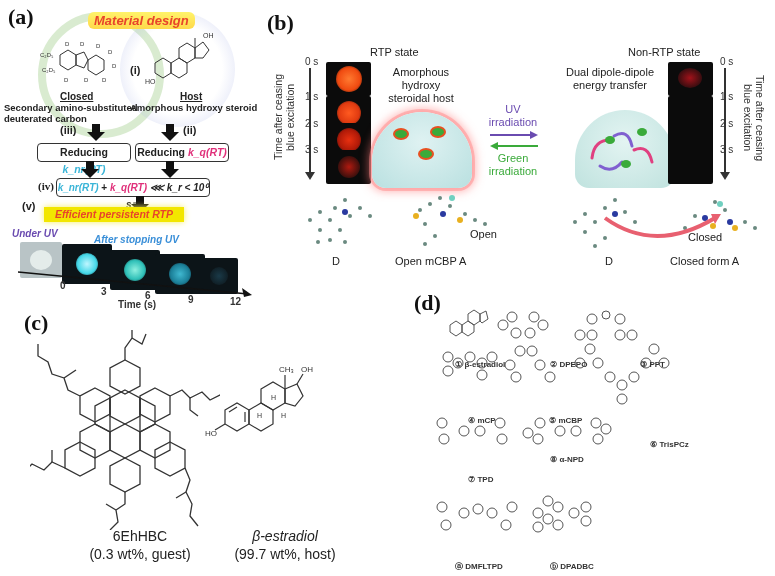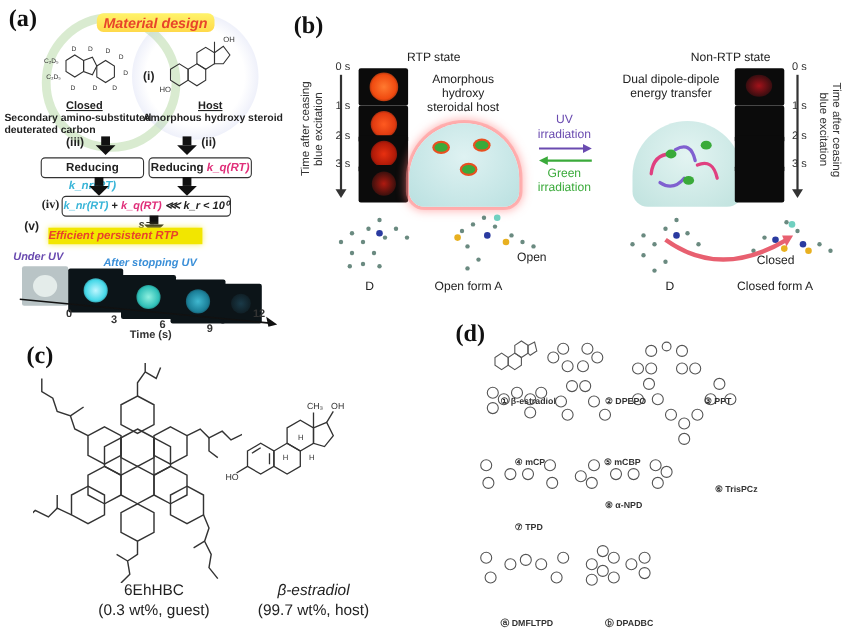--- a/index.html
+++ b/index.html
@@ -91,21 +91,21 @@
   <div class="arrow-down" style="left:90px;top:161px;"></div>
   <div class="arrow-down" style="left:170px;top:161px;"></div>
 
   <div class="abs" style="left:38px;top:180px;font-weight:bold;font-size:11px;font-family:Liberation Serif, serif;">(iv)</div>
   <div class="box" style="left:56px;top:178px;width:152px;height:17px;font-size:10px;">
     <span class="cyan">k_nr(RT)</span><span> + </span><span class="pink">k_q(RT)</span><span style="font-style:italic;"> ⋘ k_r &lt; 10⁰ s⁻¹</span>
   </div>
 
   <div class="arrow-down" style="left:140px;top:196px;"></div>
   <div class="abs" style="left:22px;top:200px;font-weight:bold;font-size:11px;">(v)</div>
-  <div class="abs" style="left:44px;top:207px;width:140px;height:15px;background:#f2e600;box-shadow:0 0 6px #f6ee60;text-align:left;font-weight:bold;font-style:italic;font-size:10.5px;color:#e8442a;line-height:15px;">Efficient persistent RTP</div>
+  <div class="abs" style="left:44px;top:207px;width:140px;height:15px;background:#f2e600;box-shadow:0 0 6px #f6ee60;text-align:center;font-weight:bold;font-style:italic;font-size:10.5px;color:#e8442a;line-height:15px;">Efficient persistent RTP</div>
 
   <div class="abs" style="left:12px;top:228px;font-weight:bold;font-style:italic;font-size:10px;color:#6a4bb0;">Under UV</div>
   <div class="abs" style="left:94px;top:234px;font-weight:bold;font-style:italic;font-size:10px;color:#3a8fd8;">After stopping UV</div>
 
   <div class="photo" style="left:20px;top:242px;width:42px;height:36px;background:#b9c4c6;">
       <div class="glow" style="left:10px;top:8px;width:22px;height:20px;background:#e4ecea;"></div>
     </div>
   <div class="photo" style="left:62px;top:244px;width:50px;height:40px;">
       <div class="glow" style="left:14px;top:9px;width:22px;height:22px;background:radial-gradient(#bff6ff,#45d8e8 60%,rgba(20,80,90,0) 100%);"></div>
     </div>
@@ -120,21 +120,21 @@
     </div>
 
   <svg class="abs" style="left:16px;top:270px;" width="240" height="30" viewBox="0 0 240 30">
     <line x1="2" y1="2" x2="232" y2="24" stroke="#111" stroke-width="1.5"></line>
     <polygon points="236,25 226,18 228,27" fill="#111"></polygon>
   </svg>
   <div class="tlab" style="left:60px;top:280px;font-weight:bold;">0</div>
   <div class="tlab" style="left:101px;top:286px;font-weight:bold;">3</div>
   <div class="tlab" style="left:145px;top:290px;font-weight:bold;">6</div>
   <div class="tlab" style="left:188px;top:294px;font-weight:bold;">9</div>
-  <div class="tlab" style="left:230px;top:280px;font-weight:bold;">12</div>
+  <div class="tlab" style="left:230px;top:296px;font-weight:bold;">12</div>
   <div class="tlab" style="left:118px;top:299px;font-weight:bold;text-align:right;">Time (s)</div>
 </div>
 
 <div>
   <div class="panel-label" style="left:267px;top:10px;">(b)</div>
 
   <div class="abs" style="left:350px;top:46px;font-size:11px;padding-left:20px;">RTP state</div>
 
   <div class="vert" style="left:272px;top:60px;height:115px;"><span>Time after ceasing</span><br><span>blue excitation</span></div>
 
@@ -243,21 +243,21 @@
         <circle cx="195" cy="44" r="2"></circle>
     </g>
     <circle cx="55" cy="32" r="3" fill="#2a3aa0"></circle>
       <circle cx="153" cy="34" r="3" fill="#2a3aa0"></circle>
       <circle cx="126" cy="36" r="3" fill="#e8b020"></circle>
       <circle cx="170" cy="40" r="3" fill="#e8b020"></circle>
       <circle cx="162" cy="18" r="3" fill="#70d0c0"></circle>
   </svg>
   <div class="abs" style="left:470px;top:228px;font-size:11px;">Open</div>
   <div class="abs" style="left:332px;top:255px;font-size:11px;">D</div>
-  <div class="abs" style="left:395px;top:255px;font-size:11px;">Open form A</div>
+  <div class="abs" style="left:395px;top:255px;font-size:11px;">Open mCBP A</div>
 
   <svg class="abs" style="left:565px;top:182px;" width="210" height="80" viewBox="0 0 210 80">
     <g fill="#6a8a80">
       <circle cx="10" cy="40" r="2"></circle>
         <circle cx="20" cy="32" r="2"></circle>
         <circle cx="30" cy="40" r="2"></circle>
         <circle cx="20" cy="50" r="2"></circle>
         <circle cx="40" cy="26" r="2"></circle>
         <circle cx="50" cy="18" r="2"></circle>
         <circle cx="60" cy="30" r="2"></circle>

